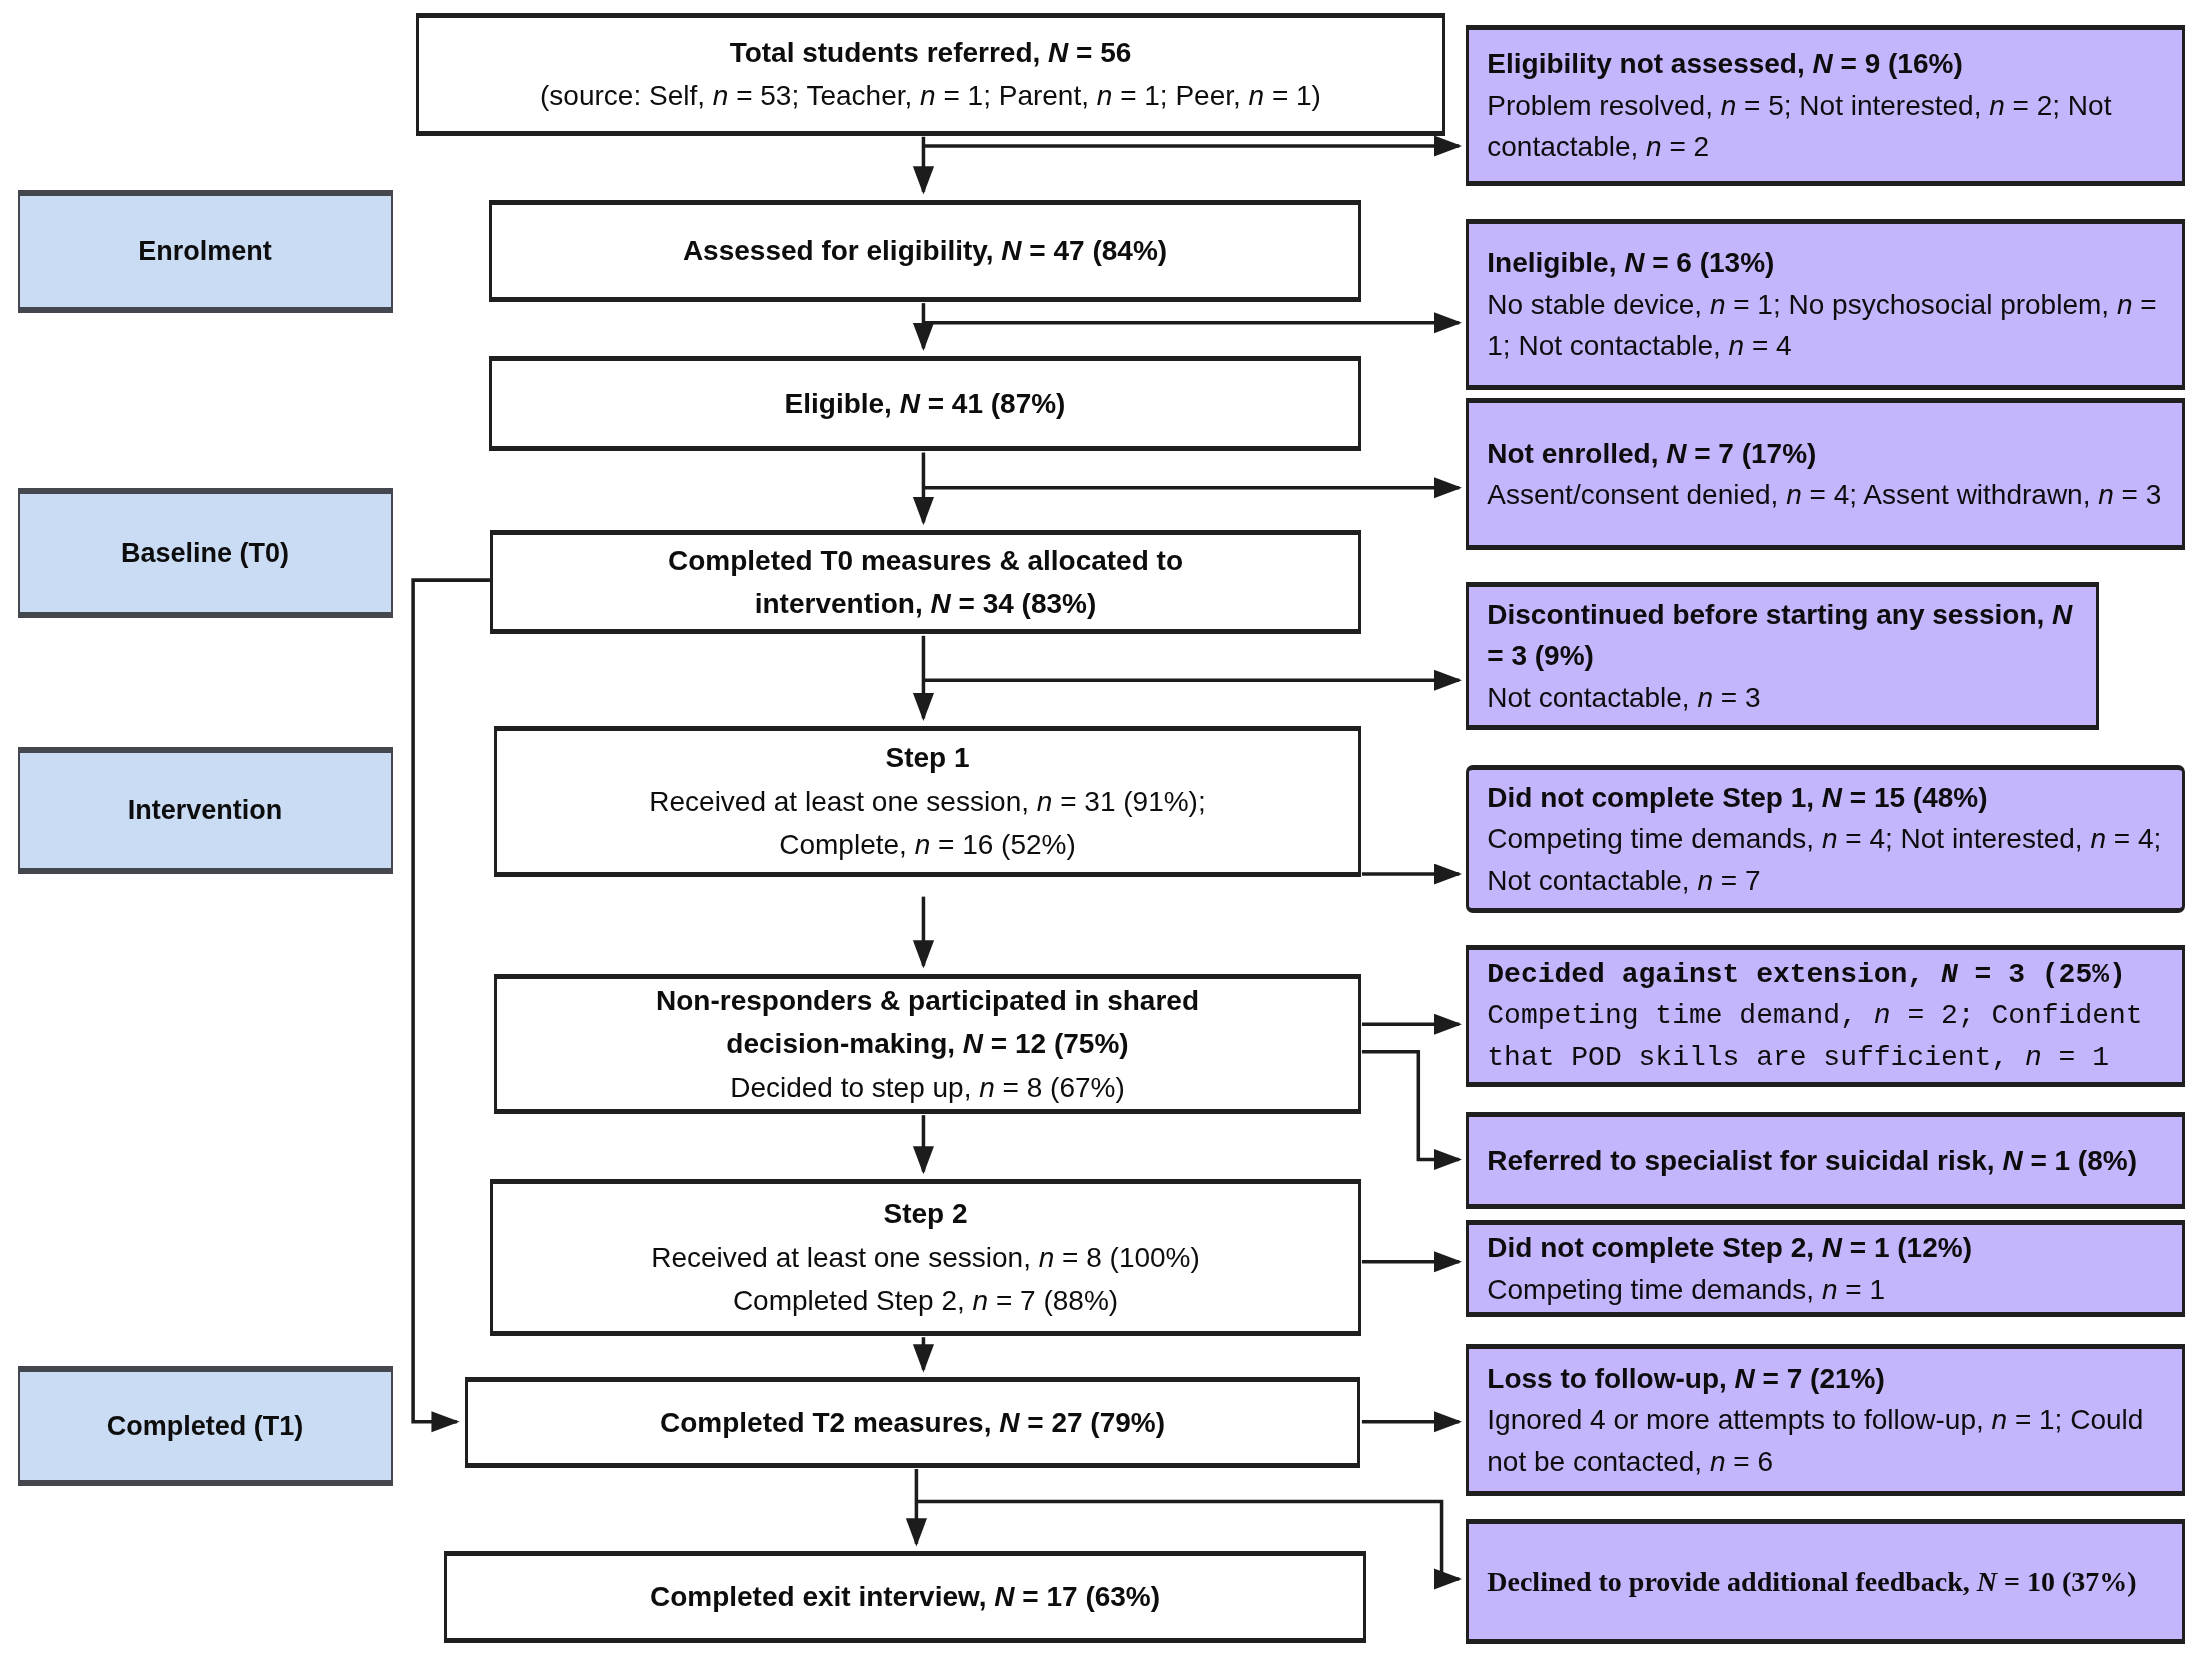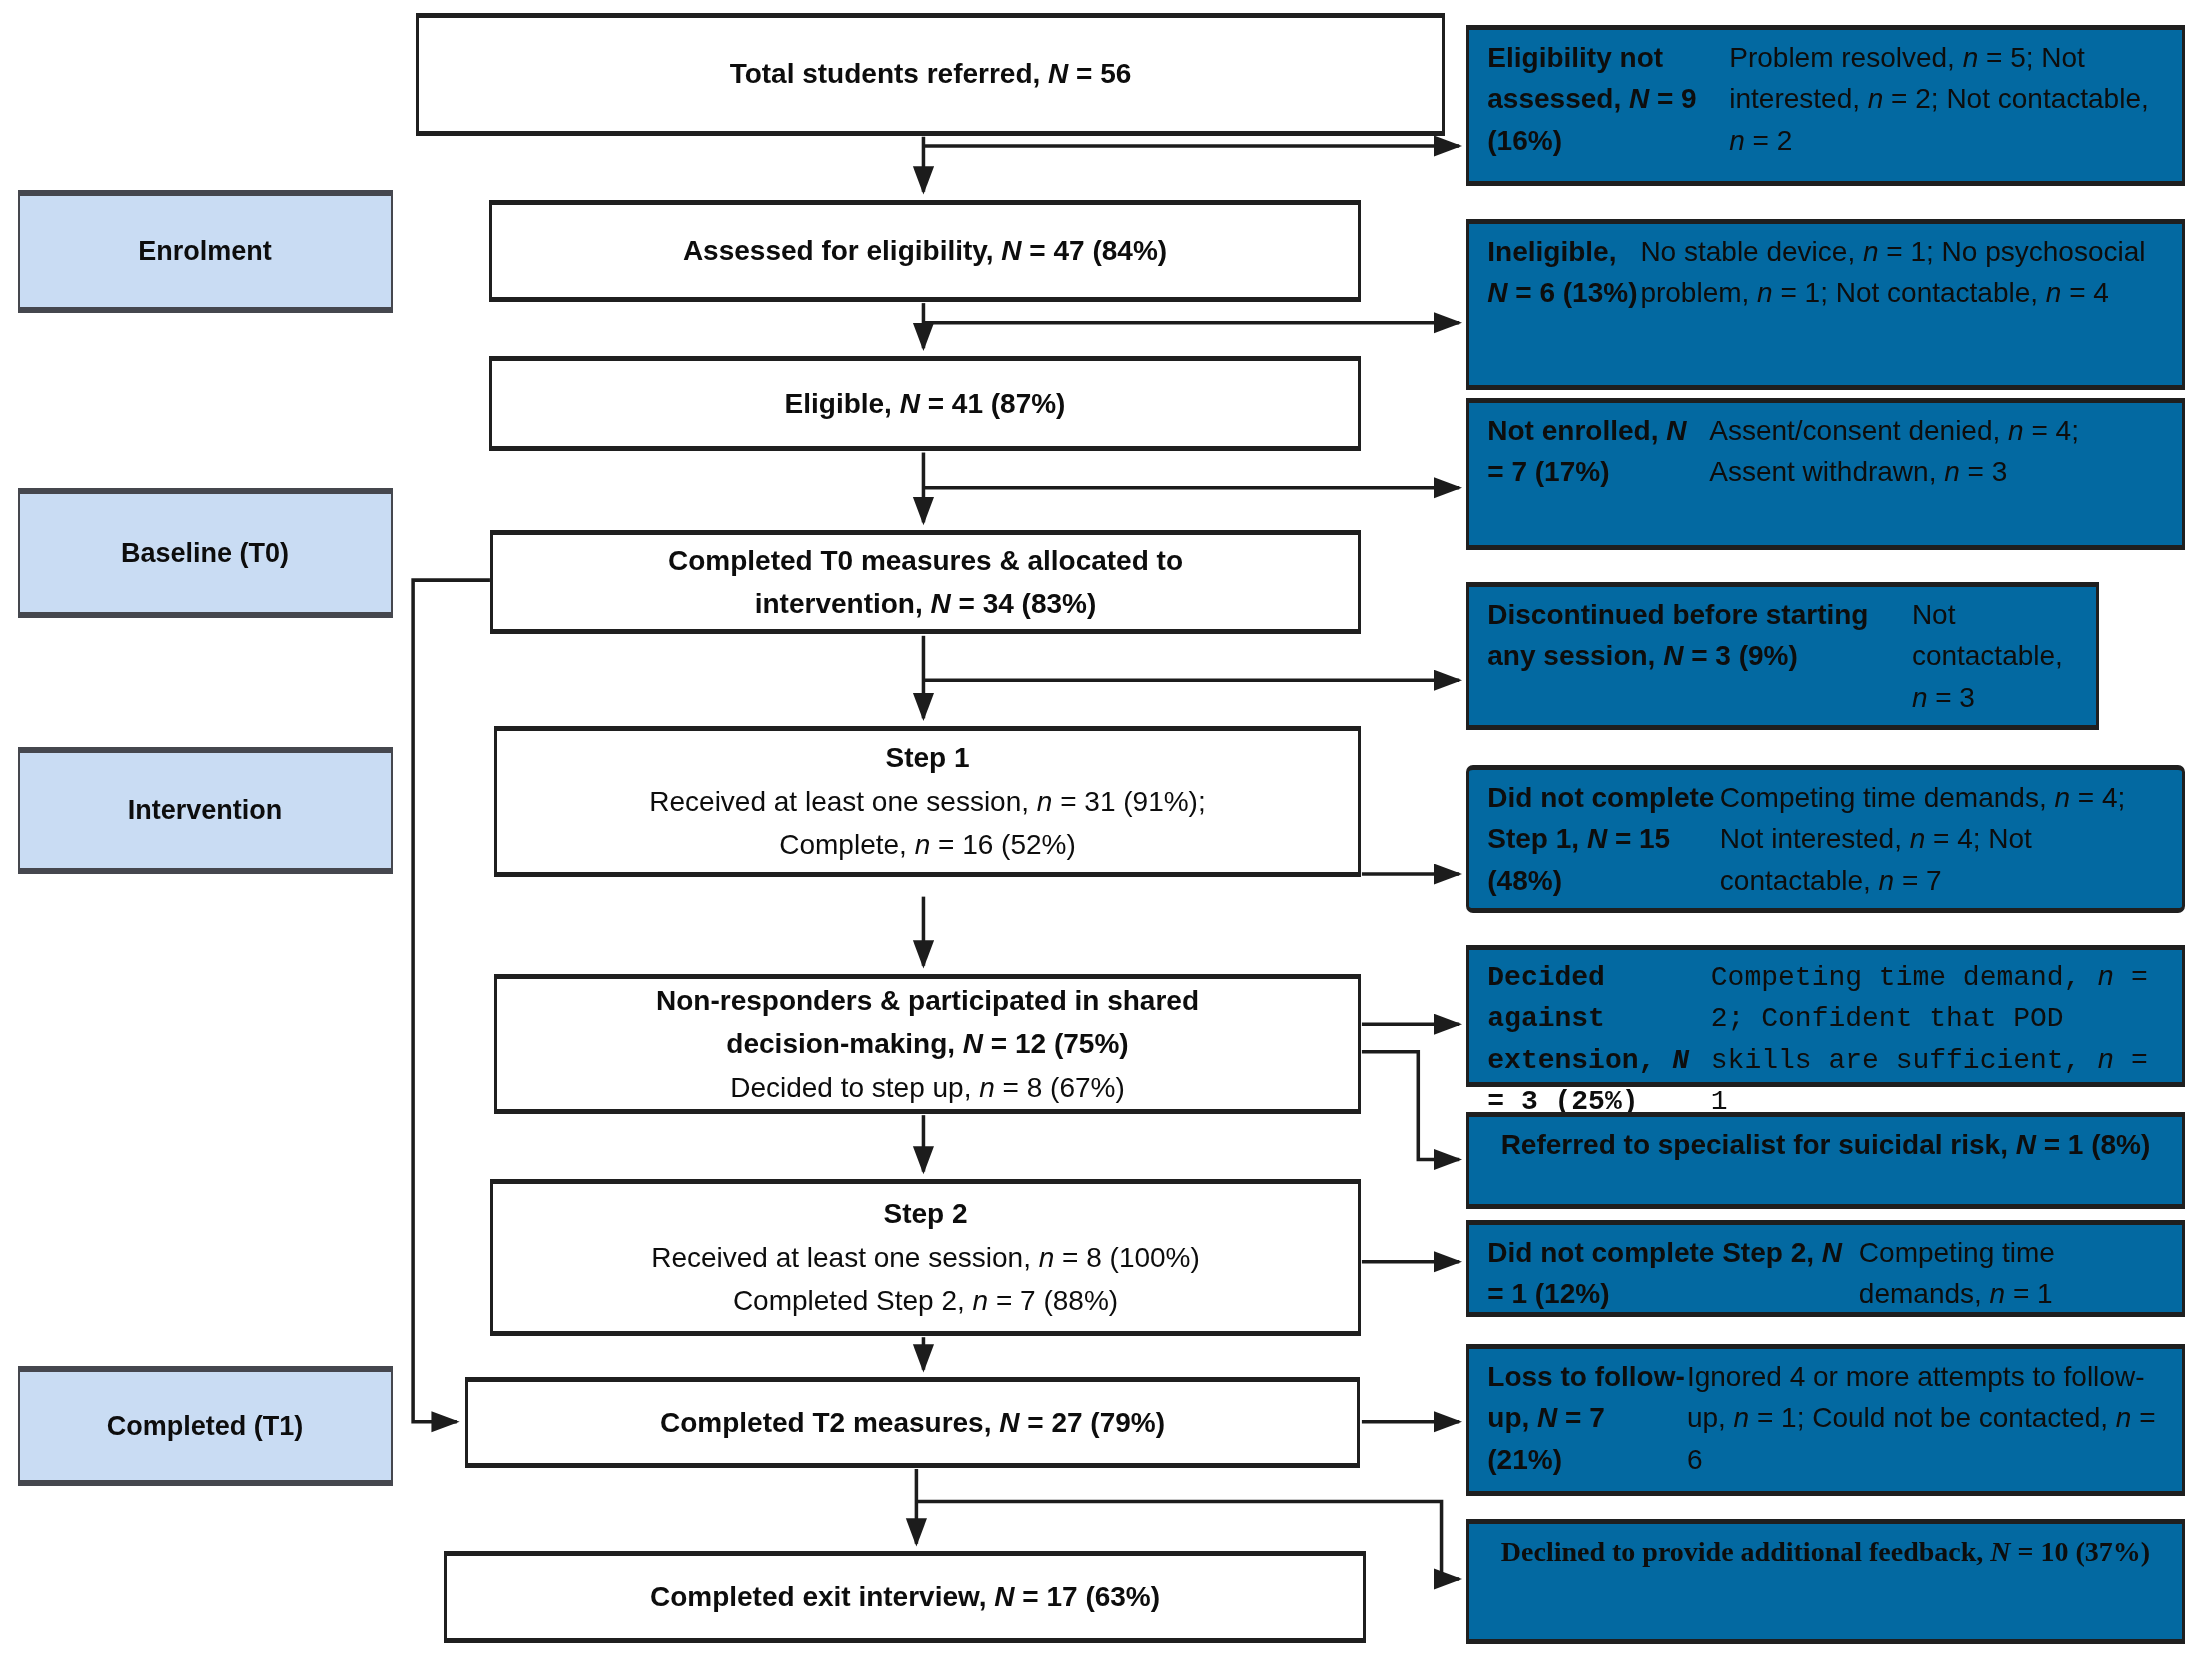--- a/index.html
+++ b/index.html
@@ -27,24 +27,24 @@
   .flowbox{
     background:#ffffff;
     border:3.5px solid #1f1f1f;
     border-top-width:5.6px;border-bottom-width:5.6px;
     display:flex;flex-direction:column;align-items:center;justify-content:center;
     text-align:center;
     font-size:28px;line-height:1.55;
     padding:4.2px 14px;
   }
   .exbox{
-    background:#0369a1;
+    background:#c4b5fd;
     border:3.5px solid #1f1f1f;
     border-top-width:5px;border-bottom-width:5px;
-    display:flex;flex-direction:row;justify-content:center;
+    display:flex;flex-direction:column;justify-content:center;
     text-align:left;
     font-size:28px;line-height:1.48;
     padding:7px 18.3px;
   }
   .line.b{font-weight:bold;}
   .line.r{font-weight:normal;}
   i{font-style:italic;}
 </style>
 </head>
 <body>
@@ -90,20 +90,21 @@
       <div class="bx stage" style="left: 17.6px; top: 747px; width: 375px; height: 127px;">
         <span>Intervention</span>
       </div>
       <div class="bx stage" style="left: 17.6px; top: 1366px; width: 375px; height: 120px;">
         <span>Completed (T1)</span>
       </div>
     </div>
   <div id="flow">
       <div class="bx flowbox" style="left: 416px; top: 12.7px; width: 1029px; height: 123px;">
         <div class="line b">Total students referred, <i>N</i> = 56</div>
+        <div class="line r">(source: Self,  <i>n</i> = 53; Teacher, <i>n</i> = 1; Parent, <i>n</i> = 1; Peer, <i>n</i> = 1)</div>
       </div>
       <div class="bx flowbox" style="left: 489px; top: 200px; width: 872px; height: 102px;">
         <div class="line b">Assessed for eligibility, <i>N</i> = 47 (84%)</div>
       </div>
       <div class="bx flowbox" style="left: 489px; top: 356px; width: 872px; height: 95px;">
         <div class="line b">Eligible, <i>N</i> = 41 (87%)</div>
       </div>
       <div class="bx flowbox" style="left: 490px; top: 530px; width: 871px; height: 104px;">
         <div class="line b">Completed T0 measures &amp; allocated to</div>
         <div class="line b">intervention, <i>N</i> = 34 (83%)</div>

